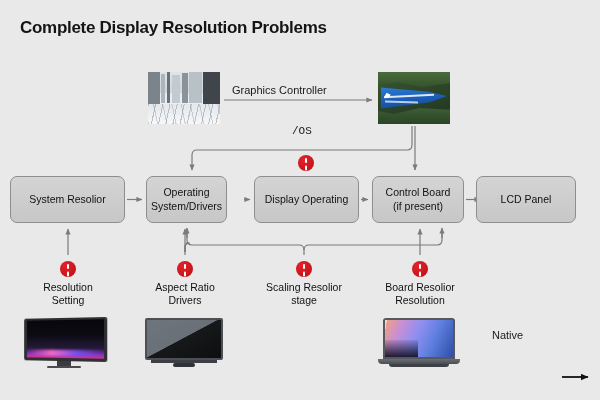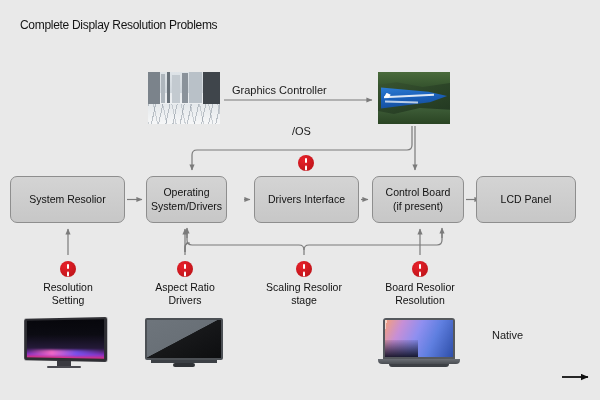--- a/index.html
+++ b/index.html
@@ -9,21 +9,21 @@
     font-family:"Liberation Sans", sans-serif;
     overflow:hidden;
     position:relative;
     color:#111;
   }
   #canvas { position:absolute; inset:0; width:600px; height:400px; }
 
   
   #title {
     position:absolute; left:20px; top:18px;
-    font-size:12px; font-weight:400; letter-spacing:-0.3px;
+    font-size:17px; font-weight:700; letter-spacing:-0.3px;
     color:#141414; white-space:nowrap;
   }
 
   
   .photo { position:absolute; overflow:hidden; background:#ccc; }
   #photo-left  { left:148px; top:72px;  width:72px; height:52px; }
   #photo-right { left:378px; top:72px;  width:72px; height:52px; }
 
   .ph-l-bg{position:absolute;inset:0;
     background:
@@ -69,21 +69,21 @@
   }
   #box-sysproc { left:10px;  top:176px; width:115px; height:47px; }
   #box-os      { left:146px; top:176px; width:81px;  height:47px; }
   #box-iface   { left:254px; top:176px; width:105px; height:47px; }
   #box-scaler  { left:372px; top:176px; width:92px;  height:47px; }
   #box-lcd     { left:476px; top:176px; width:100px; height:47px; }
 
   
   .flabel { position:absolute; font-size:11px; color:#1a1a1a; white-space:nowrap; }
   #lbl-gfx  { left:232px; top:84px; }
-  #lbl-os   { left:292px; top:125px; }
+  #lbl-os   { left:292px; top:125px;font-family:Liberation Mono, monospace; }
   #lbl-native { left:492px; top:329px; font-size:11px; }
 
   
   .warn {
     position:absolute; width:16px; height:16px; border-radius:50%;
     background:radial-gradient(circle at 36% 30%,#e8202a,#c4161c 70%);
     display:flex; align-items:center; justify-content:center;
   }
   .warn::after{
     content:""; position:absolute; width:2.6px; height:6px; border-radius:1px;
@@ -219,21 +219,21 @@
 
   <div class="box" id="box-os">
     <span>
       <span>Operating</span><br>
       <span>System/Drivers</span>
     </span>
   </div>
 
   <div class="box" id="box-iface">
     <span>
-      <span>Drivers Interface</span><br>
+      <span>Display Operating</span><br>
     </span>
   </div>
 
   <div class="box" id="box-scaler">
     <span>
       <span>Control Board</span><br>
       <span>(if present)</span>
     </span>
   </div>
 

